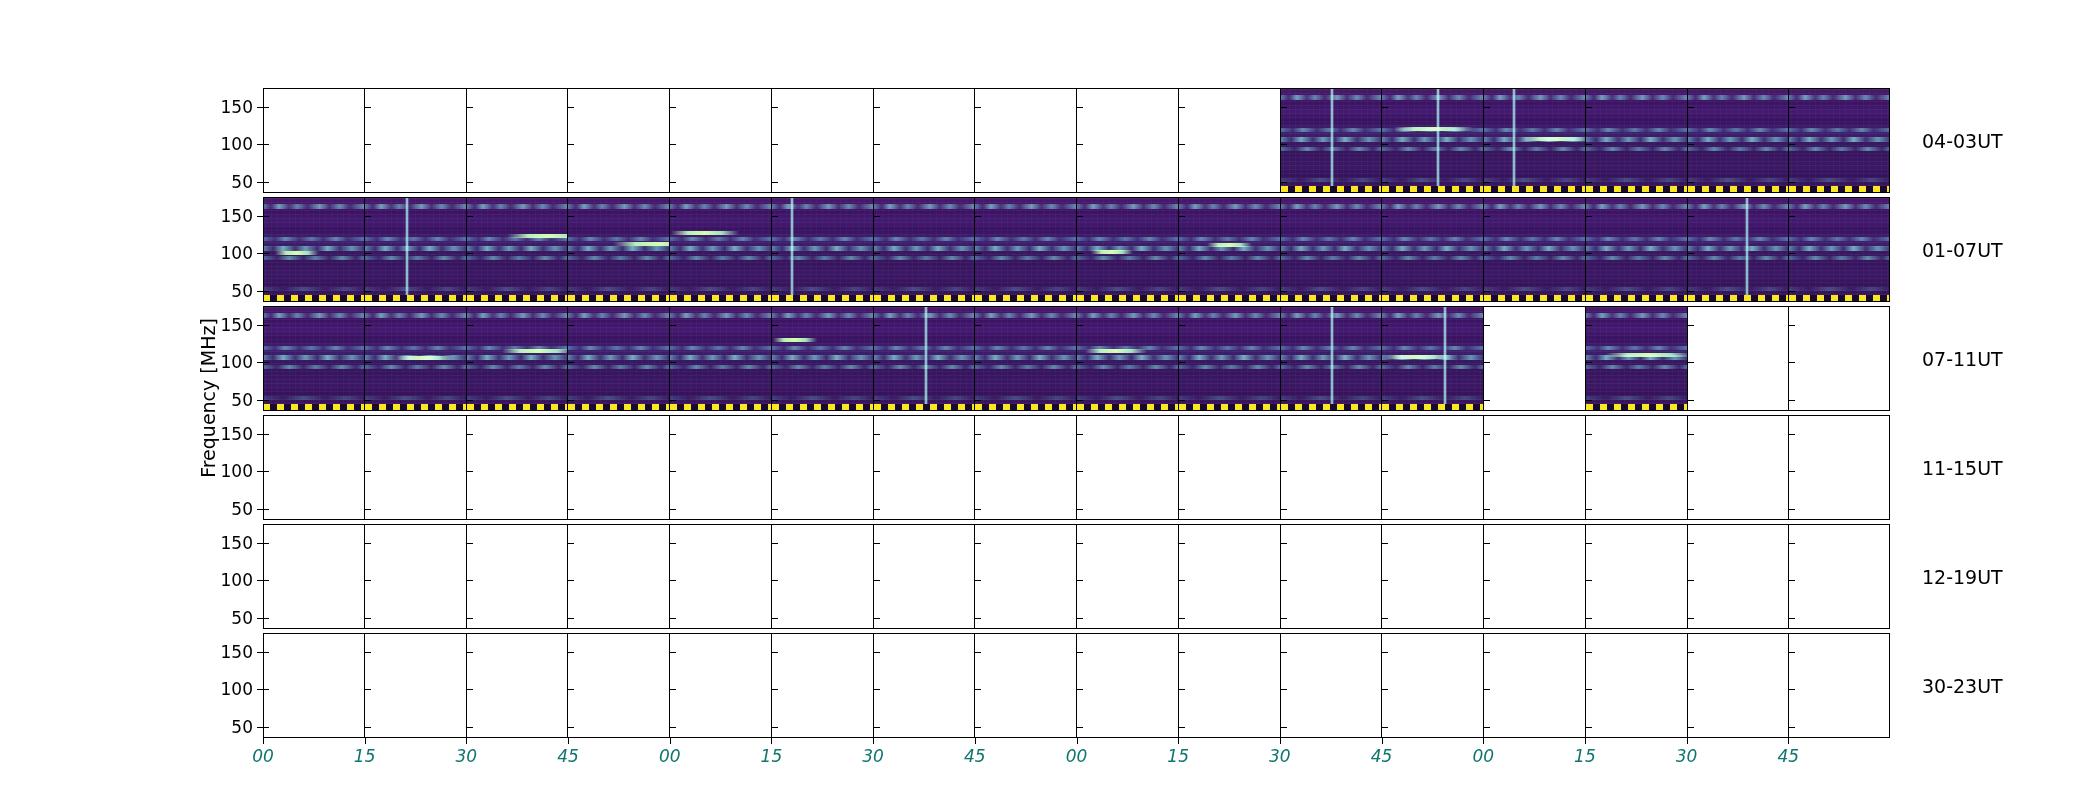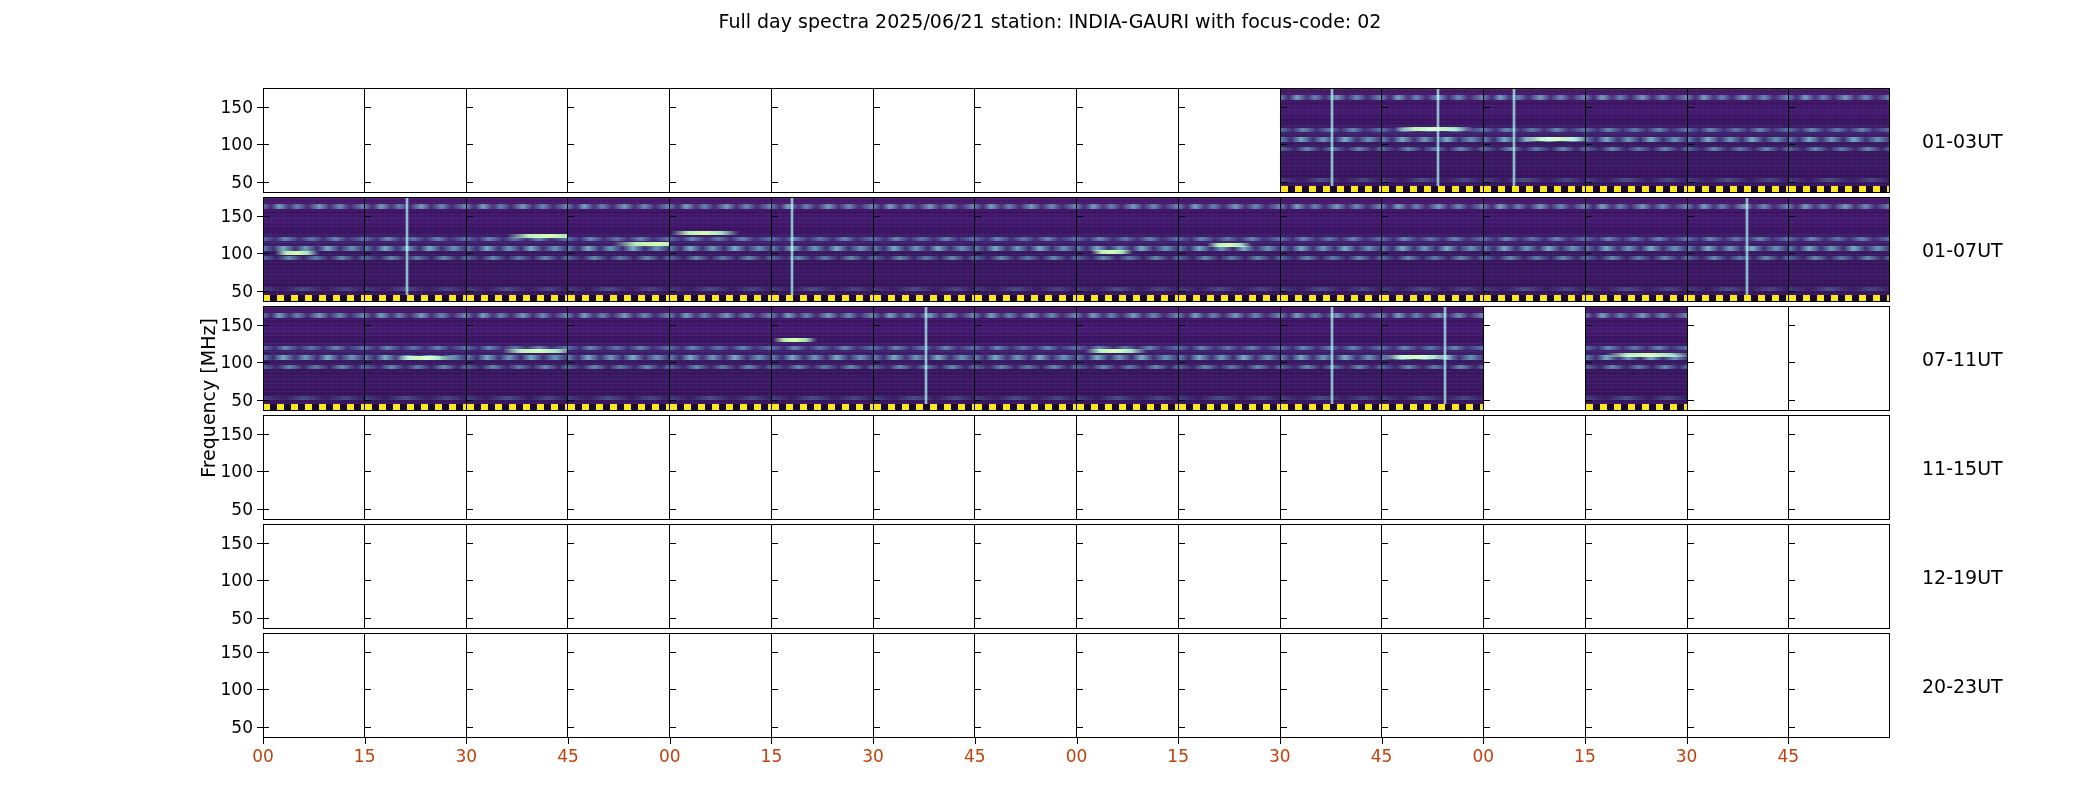--- a/index.html
+++ b/index.html
@@ -198,36 +198,35 @@
     transform:translateY(-50%);
     font-size:17px;color:#000;white-space:nowrap;
   }
   .xtick{
     position:absolute;bottom:-6px;height:6px;width:0;
     border-left:1.3px solid #000;
   }
   .xticklabel{
     position:absolute;top:8px;
     transform:translateX(-50%);
-    font-size:17px;color:#c2410c;white-space:nowrap;
+    font-size:17px;color:#0f766e;white-space:nowrap;font-style:italic;
   }
   .rowlabel{
     position:absolute;
     left:calc(100% + 32px);
     top:50%;transform:translateY(-50%);
     font-size:19px;color:#000;white-space:nowrap;
   }
   #xaxis-labels{position:absolute;left:263px;width:1627px;height:30px;}
 </style>
 </head>
 <body>
 
 <div id="figure">
 
-  <div id="title">Full day spectra 2025/06/21 station: INDIA-GAURI with focus-code: 02</div>
 
   <div id="ylabel">
     <span class="yl-inner">Frequency [MHz]</span>
   </div>
 
   <div id="rows-host">
       <div class="row" style="top: 88px; height: 105px;">
         <div class="panels">
           <div class="panel empty">
             <div class="ytick inner" style="top: 89.2857%;"></div>
@@ -381,21 +380,21 @@
             <div class="ytick inner" style="top: 17.8571%;"></div>
           </div>
         </div>
         <div class="row-frame"></div>
         <div class="yticklabel" style="top: 89.2857%;">50</div>
         <div class="ytick" style="top: 89.2857%;"></div>
         <div class="yticklabel" style="top: 53.5714%;">100</div>
         <div class="ytick" style="top: 53.5714%;"></div>
         <div class="yticklabel" style="top: 17.8571%;">150</div>
         <div class="ytick" style="top: 17.8571%;"></div>
-        <div class="rowlabel">01-03UT</div>
+        <div class="rowlabel">04-03UT</div>
       </div>
       <div class="row" style="top: 197px; height: 105px;">
         <div class="panels">
           <div class="panel">
             <div class="spec">
               <div class="base"></div>
               <div class="striae"></div>
               <div class="speckle"></div>
               <div class="band b-top"></div>
               <div class="band b-mid1"></div>
@@ -1178,21 +1177,21 @@
             <div class="ytick inner" style="top: 17.8571%;"></div>
           </div>
         </div>
         <div class="row-frame"></div>
         <div class="yticklabel" style="top: 89.2857%;">50</div>
         <div class="ytick" style="top: 89.2857%;"></div>
         <div class="yticklabel" style="top: 53.5714%;">100</div>
         <div class="ytick" style="top: 53.5714%;"></div>
         <div class="yticklabel" style="top: 17.8571%;">150</div>
         <div class="ytick" style="top: 17.8571%;"></div>
-        <div class="rowlabel">20-23UT</div>
+        <div class="rowlabel">30-23UT</div>
         <div class="xtick" style="left: 0%;"></div>
         <div class="xtick" style="left: 6.25%;"></div>
         <div class="xtick" style="left: 12.5%;"></div>
         <div class="xtick" style="left: 18.75%;"></div>
         <div class="xtick" style="left: 25%;"></div>
         <div class="xtick" style="left: 31.25%;"></div>
         <div class="xtick" style="left: 37.5%;"></div>
         <div class="xtick" style="left: 43.75%;"></div>
         <div class="xtick" style="left: 50%;"></div>
         <div class="xtick" style="left: 56.25%;"></div>

